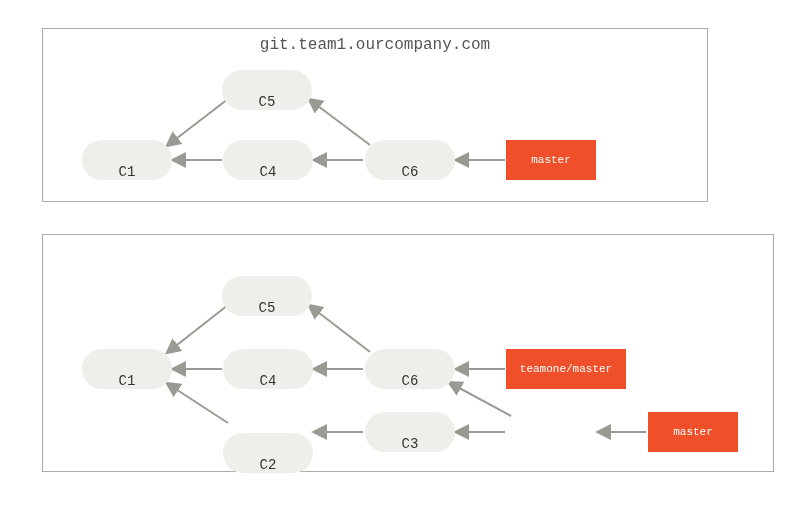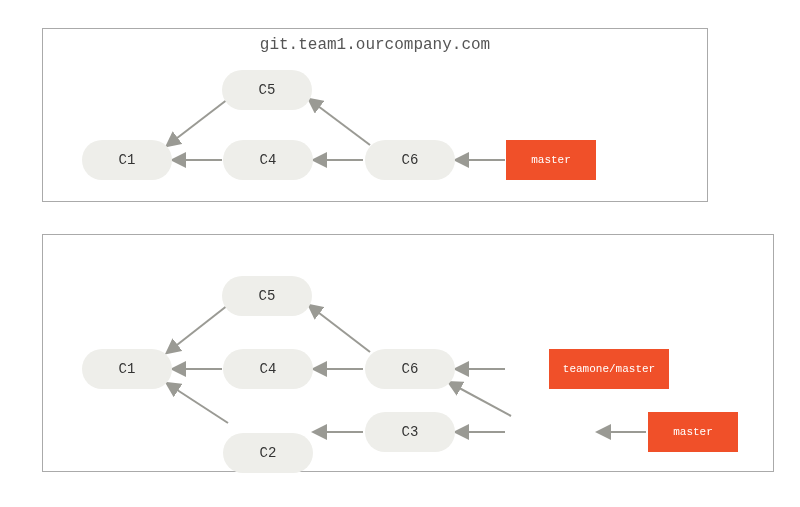--- a/index.html
+++ b/index.html
@@ -28,21 +28,21 @@
     color: #555;
     text-align: center;
   }
   .commit {
     position: absolute;
     width: 90px;
     height: 40px;
     background: #eeeeea;
     border-radius: 20px;
     display: flex;
-    align-items: center;
+    align-items: flex-end;
     justify-content: center;
     font-size: 14px;
     color: #333;
     box-sizing: border-box;
     font-family: Liberation Mono, monospace;
   }
   .branch {
     position: absolute;
     height: 40px;
     background: #f05029;
@@ -132,21 +132,21 @@
     </div>
   <div class="commit" style="left:82px; top:349px;">
       <span>C1</span>
     </div>
   <div class="commit" style="left:223px; top:349px;">
       <span>C4</span>
     </div>
   <div class="commit" style="left:365px; top:349px;">
       <span>C6</span>
     </div>
-  <div class="branch" style="left:506px; top:349px; width:120px;margin-left:43px;">
+  <div class="branch" style="left:506px; top:349px; width:120px;">
       <span>teamone/master</span>
     </div>
   <div class="commit" style="left:223px; top:433px;">
       <span>C2</span>
     </div>
   <div class="commit" style="left:365px; top:412px;">
       <span>C3</span>
     </div>
   <div class="branch" style="left:648px; top:412px; width:90px;">
       <span>master</span>

